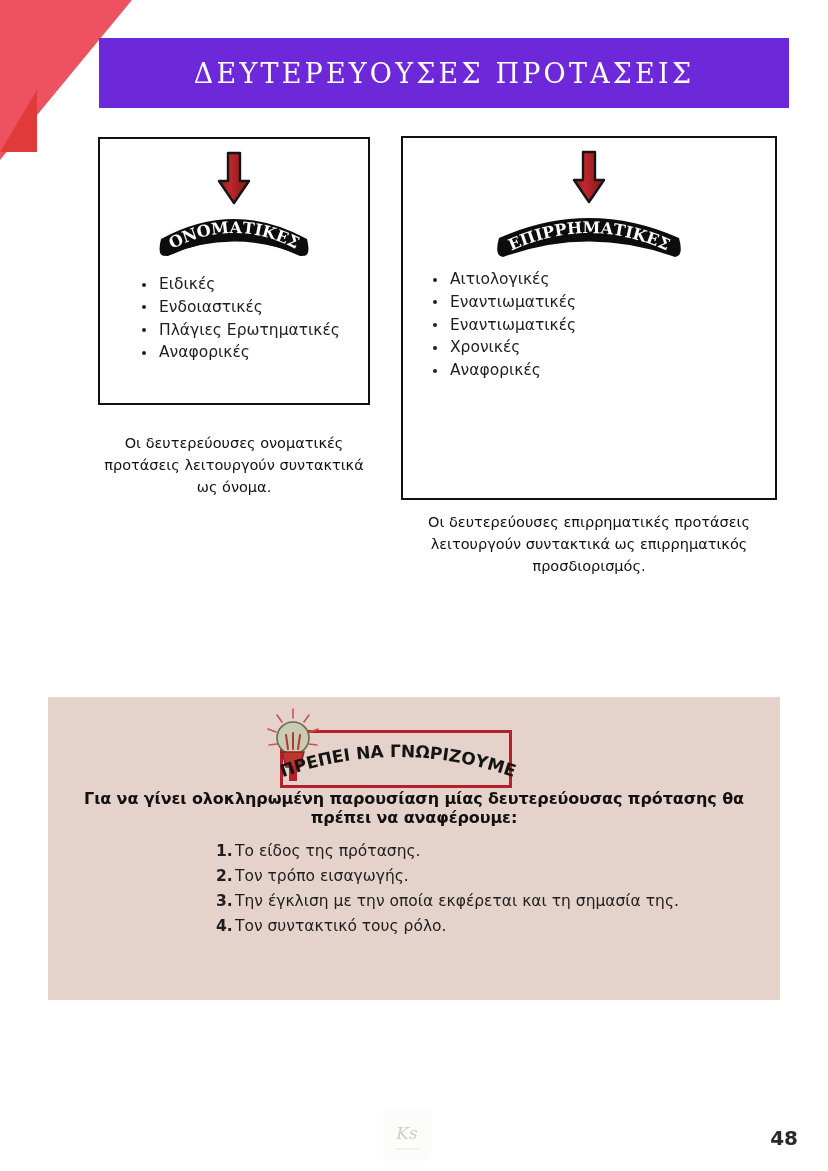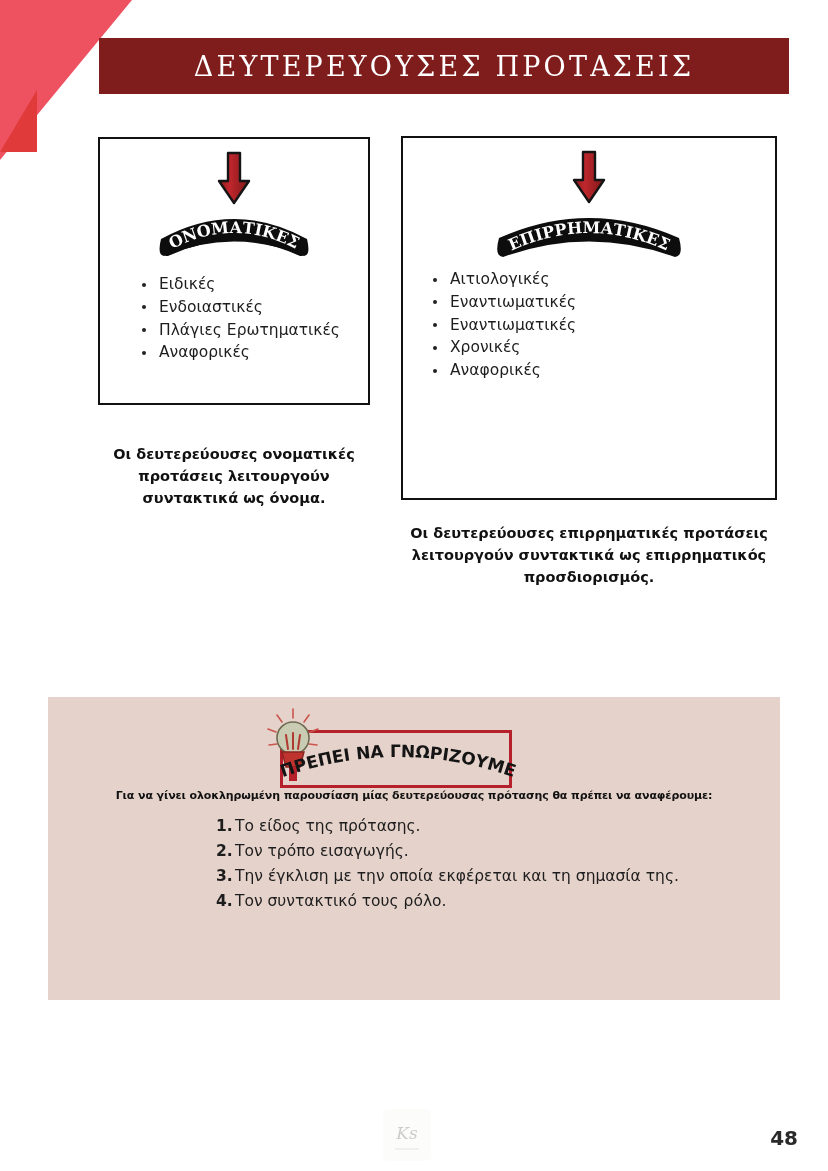--- a/index.html
+++ b/index.html
@@ -21,22 +21,22 @@
     position: absolute;
     left: 0; top: 0;
     width: 132px; height: 160px;
     pointer-events: none;
   }
 
   
   #title-bar {
     position: absolute;
     left: 99px; top: 38px;
-    width: 690px; height: 56px;
-    background: #7f1d1d;
+    width: 690px; height: 70px;
+    background: #6d28d9;
     display: flex;
     align-items: center;
     justify-content: center;
   }
   #title-text {
     color: #ffffff;
     font-family: "DejaVu Serif", serif;
     font-size: 27px;
     letter-spacing: 3.2px;
     white-space: nowrap;
@@ -85,24 +85,23 @@
     width: 4px; height: 4px;
     border-radius: 50%;
     background: #222222;
   }
 
   
   .caption {
     position: absolute;
     text-align: center;
     font-size: 14.5px;
-    font-weight: bold;
+    font-weight: normal;
     line-height: 1.5;
     color: #111111;
-    margin-top: 11px;
   }
   #caption-nominal { left: 98px; top: 433px; width: 272px; }
   #caption-adverbial { left: 401px; top: 512px; width: 376px; }
 
   
   #know-panel {
     position: absolute;
     left: 48px; top: 697px;
     width: 732px; height: 303px;
     background: #e5d2ca;
@@ -124,21 +123,21 @@
     width: 62px; height: 80px;
   }
   #know-arc {
     position: absolute;
     left: 200px; top: 30px;
     width: 300px; height: 66px;
   }
   #know-intro {
     margin: 0 28px;
     text-align: center;
-    font-size: 11px;
+    font-size: 16px;
     font-weight: bold;
     color: #111111;
     letter-spacing: -0.1px;
   }
   #know-list {
     margin: 12px 0 0 0;
     padding: 0;
     list-style: none;
     font-size: 15.5px;
     line-height: 1.62;

